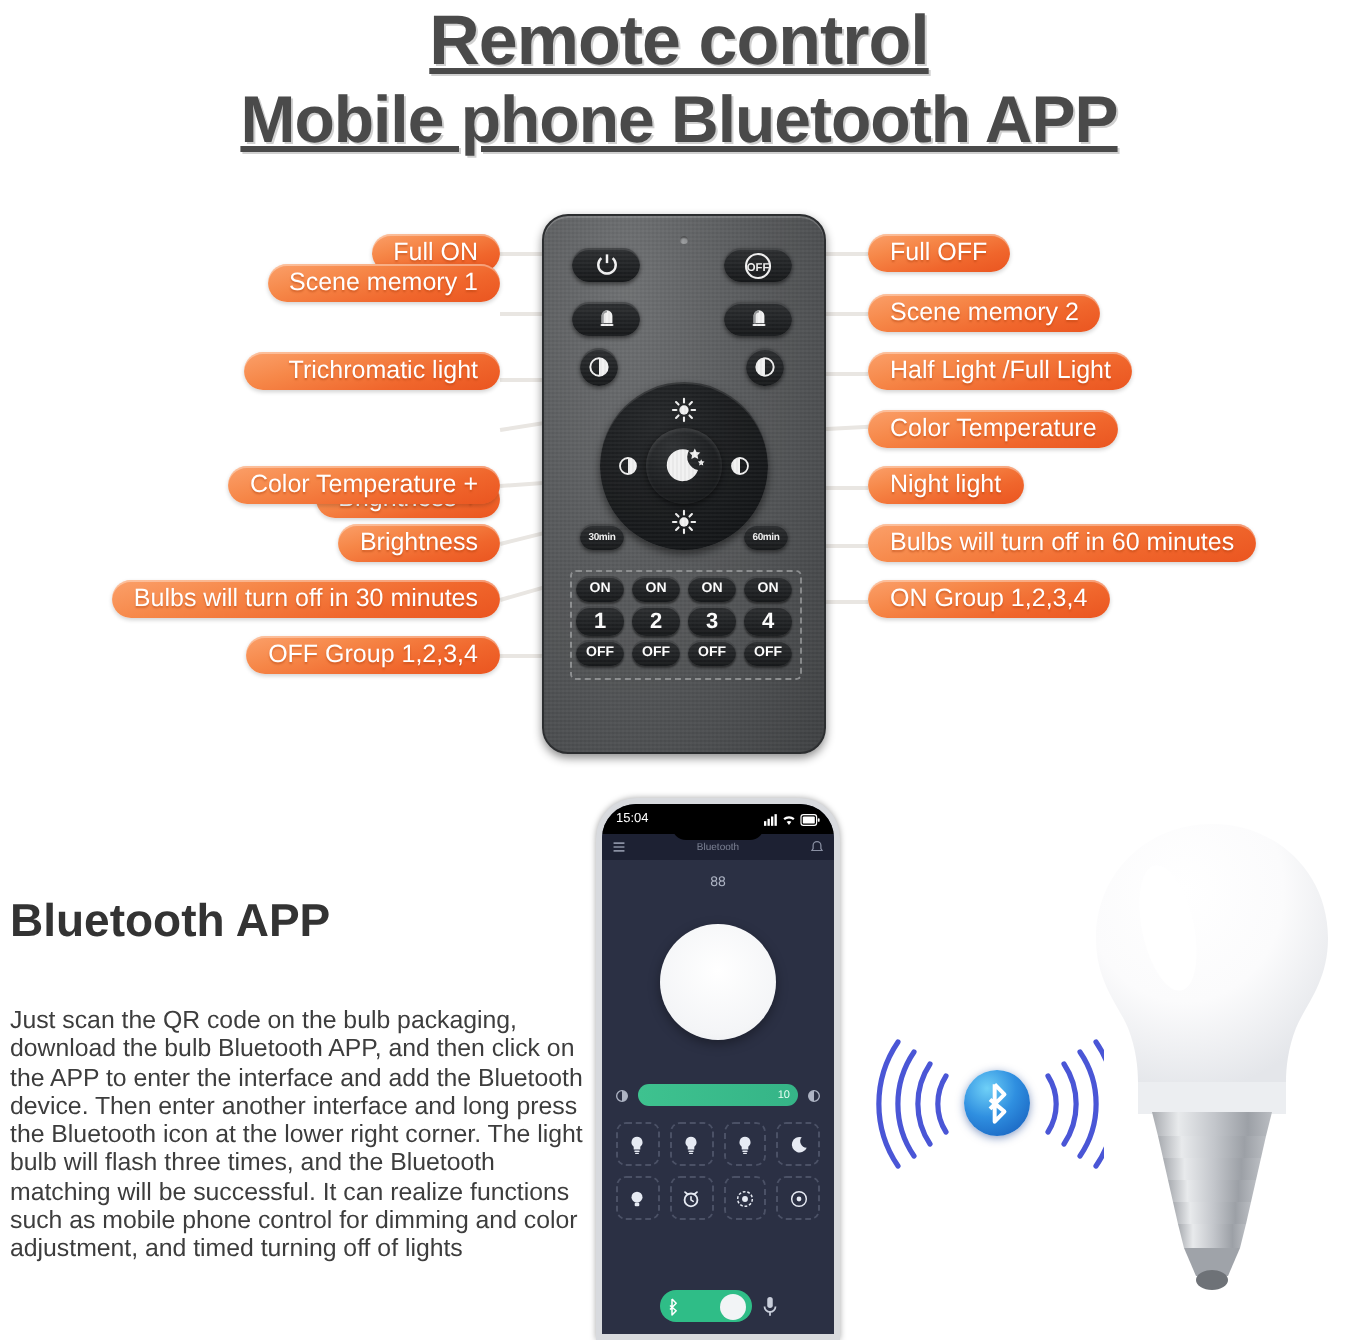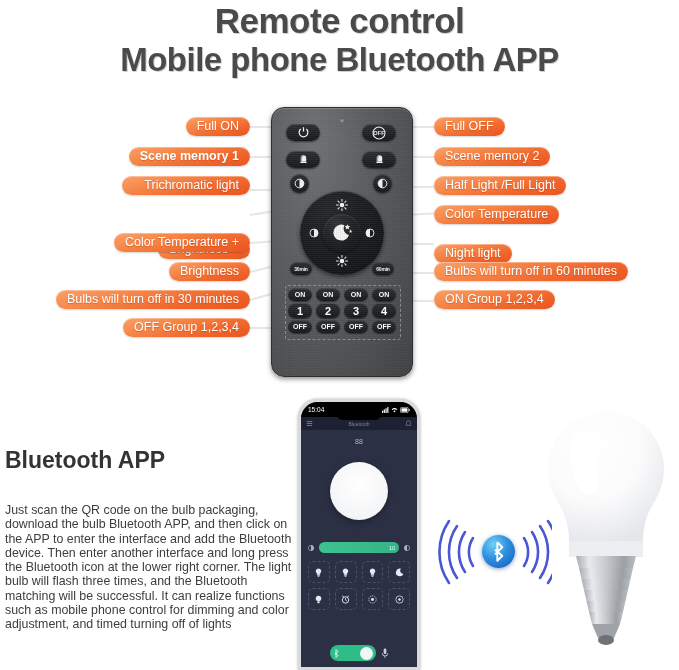--- a/index.html
+++ b/index.html
@@ -8,20 +8,21 @@
     background:#ffffff;
     font-family:"Liberation Sans",sans-serif;
     color:#3a3a3a;
   }
 
   
   .heading{
     position:absolute;top:0;left:0;width:679px;text-align:center;
     font-weight:bold;color:#4a4a4a;letter-spacing:-0.5px;
     text-shadow:1px 1px 0 rgba(150,150,150,.45);
+    text-decoration:underline;
   }
   .heading .l1{font-size:35px;line-height:38px;padding-top:2px;}
   .heading .l2{font-size:33px;line-height:40px;}
 
   
   .remote{
     position:absolute;left:271px;top:107px;width:140px;height:268px;
     border-radius:13px;
     background:
       radial-gradient(ellipse at 30% 12%, #6f7173 0%, #5b5d5f 40%, #4d4f51 72%, #3f4143 100%);
@@ -204,33 +205,33 @@
 
 <div class="line" style="left:392px;top:126px;width:42px;"></div>
 <div class="line" style="left:392px;top:156px;width:42px;"></div>
 <div class="line" style="left:392px;top:186px;width:42px;"></div>
 <div class="lineskew" style="left:385px;top:215px;width:52px;transform:rotate(-3deg);"></div>
 <div class="line" style="left:392px;top:243px;width:42px;"></div>
 <div class="line" style="left:392px;top:272px;width:42px;"></div>
 <div class="line" style="left:392px;top:300px;width:42px;"></div>
 
 <div class="pill r" style="top:117px;right:429px;">Full ON</div>
-<div class="pill r" style="top:147px;right:429px;font-weight:bold;">Scene memory 1</div>
+<div class="pill r" style="top:132px;right:429px;">Scene memory 1</div>
 <div class="pill r" style="top:176px;right:429px;padding-left:22px;">Trichromatic light</div>
 <div class="pill r" style="top:205px;right:429px;margin-top:35px;">Brightness +</div>
 <div class="pill r" style="top:233px;right:429px;">Color Temperature +</div>
 <div class="pill r" style="top:262px;right:429px;">Brightness</div>
 <div class="pill r" style="top:290px;right:429px;">Bulbs will turn off in 30 minutes</div>
 <div class="pill r" style="top:318px;right:429px;">OFF Group 1,2,3,4</div>
 
 <div class="pill" style="top:117px;left:434px;">Full OFF</div>
 <div class="pill" style="top:147px;left:434px;">Scene memory 2</div>
 <div class="pill" style="top:176px;left:434px;">Half Light /Full Light</div>
 <div class="pill" style="top:205px;left:434px;">Color Temperature</div>
-<div class="pill" style="top:244px;left:434px;">Night light</div>
+<div class="pill" style="top:233px;left:434px;">Night light</div>
 <div class="pill" style="top:262px;left:434px;">Bulbs will turn off in 60 minutes</div>
 <div class="pill" style="top:290px;left:434px;">ON Group 1,2,3,4</div>
 
 <div class="remote">
   <div class="led"></div>
 
   <div class="btn oval" style="left:14px;top:16px;">
     <svg width="15" height="15" viewBox="0 0 24 24" fill="none" stroke="#f2f2f2" stroke-width="2">
       <path d="M12 3.5v7"></path>
         <path d="M7.5 6.5a7 7 0 1 0 9 0"></path>

